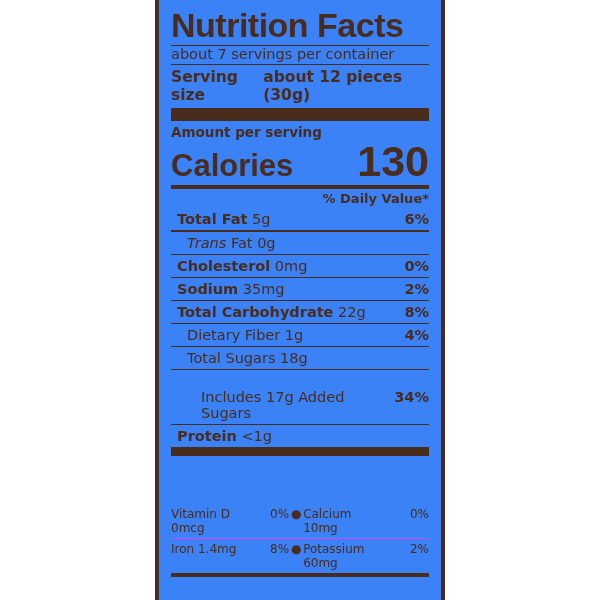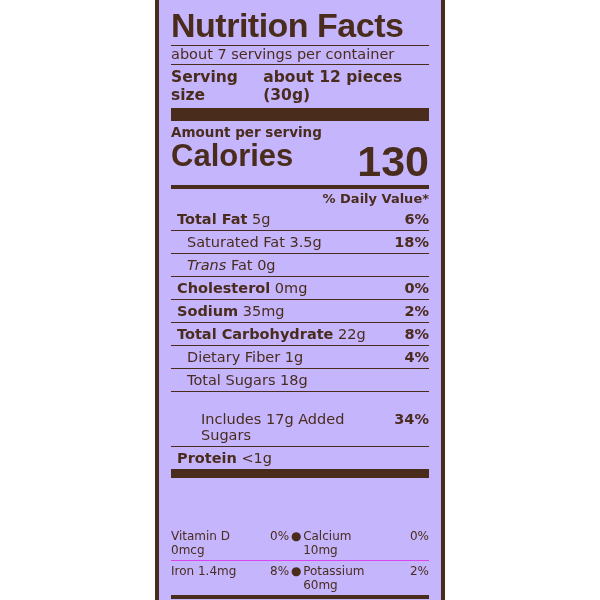--- a/index.html
+++ b/index.html
@@ -12,21 +12,21 @@
     height: 600px;
     font-family: "DejaVu Sans", sans-serif;
     color: #3b2419;
   }
   #panel {
     position: absolute;
     left: 155px;
     top: 0px;
     width: 290px;
     height: 600px;
-    background: #c4b5fd;
+    background: #3b82f6;
     border-left: 4px solid #4a2c1d;
     border-right: 4px solid #4a2c1d;
     box-sizing: border-box;
     padding: 0 12px;
   }
   .title {
     font-family: "Liberation Sans", sans-serif;
     font-weight: bold;
     font-size: 34px;
     letter-spacing: -0.5px;
@@ -64,20 +64,21 @@
   }
   .amount-per {
     font-weight: bold;
     font-size: 13.5px;
     padding-top: 3px;
     color: #4a2c1d;
   }
   .calories-row {
     display: flex;
     justify-content: space-between;
+    align-items: flex-end;
     padding-bottom: 2px;
   }
   .calories-label {
     font-family: "Liberation Sans", sans-serif;
     font-weight: bold;
     font-size: 31px;
     line-height: 1.05;
     color: #4a2c1d;
   }
   .calories-value {
@@ -157,24 +158,20 @@
   <div class="rule-med"></div>
 
   <div class="dv-header">% Daily Value*</div>
 
   <div id="nutrient-list">
       <div class="nut-row">
         <span class="name"><b>Total Fat</b><span> 5g</span></span>
         <span class="pct">6%</span>
       </div>
       <div class="rule-thin"></div>
-      <div class="nut-row">
-        <span class="name indent1"><span>Saturated Fat</span><span> 3.5g</span></span>
-        <span class="pct">18%</span>
-      </div>
       <div class="rule-thin"></div>
       <div class="nut-row">
         <span class="name indent1"><span class="italic">Trans</span><span> Fat 0g</span></span>
         <span class="pct"></span>
       </div>
       <div class="rule-thin"></div>
       <div class="nut-row">
         <span class="name"><b>Cholesterol</b><span> 0mg</span></span>
         <span class="pct">0%</span>
       </div>

